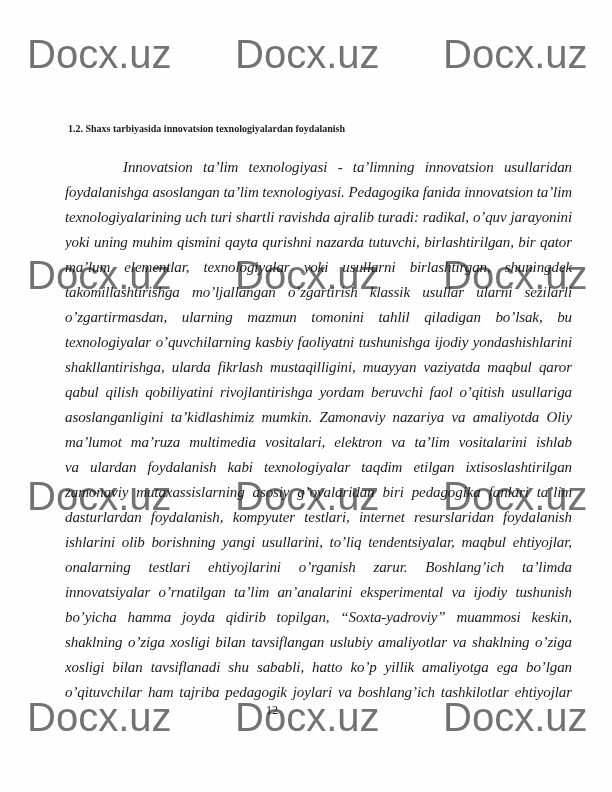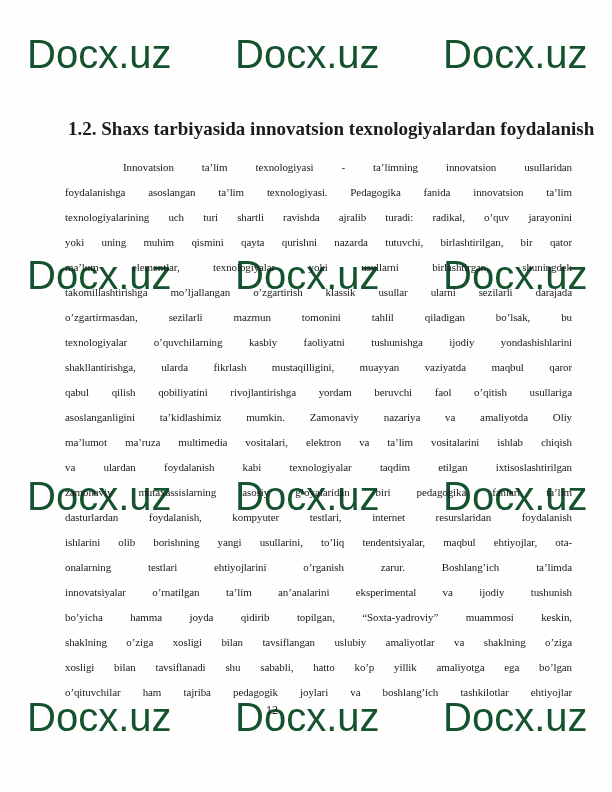--- a/index.html
+++ b/index.html
@@ -12,51 +12,52 @@
     font-family: "Liberation Serif", serif;
     color: #1b1b1b;
   }
   
   .wm-layer { position: absolute; inset: 0; z-index: 0; }
   .wm {
     position: absolute;
     font-family: "Liberation Sans", sans-serif;
     font-size: 40px;
     line-height: 1;
-    color: #14532d;
+    color: #737373;
     white-space: nowrap;
     user-select: none;
   }
   .wm-r1 { top: 34px; }
   .wm-r2 { top: 255px; }
   .wm-r3 { top: 476px; }
   .wm-r4 { top: 697px; }
   .wm-c1 { left: 27px; }
   .wm-c2 { left: 235px; }
   .wm-c3 { left: 443px; }
 
   
   .content { position: absolute; inset: 0; z-index: 1; }
   .heading {
     position: absolute;
     left: 68px;
     top: 116px;
     width: 512px;
-    font-size: 19px;
+    font-size: 10px;
     font-weight: bold;
     line-height: 25px;
     white-space: nowrap;
   }
   .body-text {
     position: absolute;
     left: 65px;
     top: 155px;
     width: 507px;
-    font-size: 11px;
+    font-size: 15px;
     letter-spacing: -0.1px;
+    font-style: italic;
   }
   .para-line {
     height: 25px;
     line-height: 25px;
     overflow: hidden;
     text-align: justify;
     text-align-last: justify;
   }
   .para-line.first { text-indent: 58px; }
   .page-number {
@@ -92,21 +93,21 @@
   <div class="content">
     <div class="heading">1.2. Shaxs tarbiyasida innovatsion texnologiyalardan foydalanish</div>
 
     <div class="body-text">
       <div class="para-line first">Innovatsion ta’lim texnologiyasi - ta’limning innovatsion usullaridan</div>
       <div class="para-line">foydalanishga asoslangan ta’lim texnologiyasi. Pedagogika fanida innovatsion ta’lim</div>
       <div class="para-line">texnologiyalarining uch turi shartli ravishda ajralib turadi: radikal, o’quv jarayonini</div>
       <div class="para-line">yoki uning muhim qismini qayta qurishni nazarda tutuvchi, birlashtirilgan, bir qator</div>
       <div class="para-line">ma’lum elementlar, texnologiyalar yoki usullarni birlashtirgan, shuningdek</div>
       <div class="para-line">takomillashtirishga mo’ljallangan o’zgartirish klassik usullar ularni sezilarli darajada</div>
-      <div class="para-line">o’zgartirmasdan, sezilarli mazmun tomonini tahlil qiladigan bo’lsak, bu</div>
+      <div class="para-line">o’zgartirmasdan, ularning mazmun tomonini tahlil qiladigan bo’lsak, bu</div>
       <div class="para-line">texnologiyalar o’quvchilarning kasbiy faoliyatni tushunishga ijodiy yondashishlarini</div>
       <div class="para-line">shakllantirishga, ularda fikrlash mustaqilligini, muayyan vaziyatda maqbul qaror</div>
       <div class="para-line">qabul qilish qobiliyatini rivojlantirishga yordam beruvchi faol o’qitish usullariga</div>
       <div class="para-line">asoslanganligini ta’kidlashimiz mumkin. Zamonaviy nazariya va amaliyotda Oliy</div>
       <div class="para-line">ma’lumot ma’ruza multimedia vositalari, elektron va ta’lim vositalarini ishlab chiqish</div>
       <div class="para-line">va ulardan foydalanish kabi texnologiyalar taqdim etilgan ixtisoslashtirilgan</div>
       <div class="para-line">zamonaviy mutaxassislarning asosiy g’oyalaridan biri pedagogika fanlari ta’lim</div>
       <div class="para-line">dasturlardan foydalanish, kompyuter testlari, internet resurslaridan foydalanish</div>
       <div class="para-line">ishlarini olib borishning yangi usullarini, to’liq tendentsiyalar, maqbul ehtiyojlar, ota-</div>
       <div class="para-line">onalarning testlari ehtiyojlarini o’rganish zarur. Boshlang’ich ta’limda</div>

